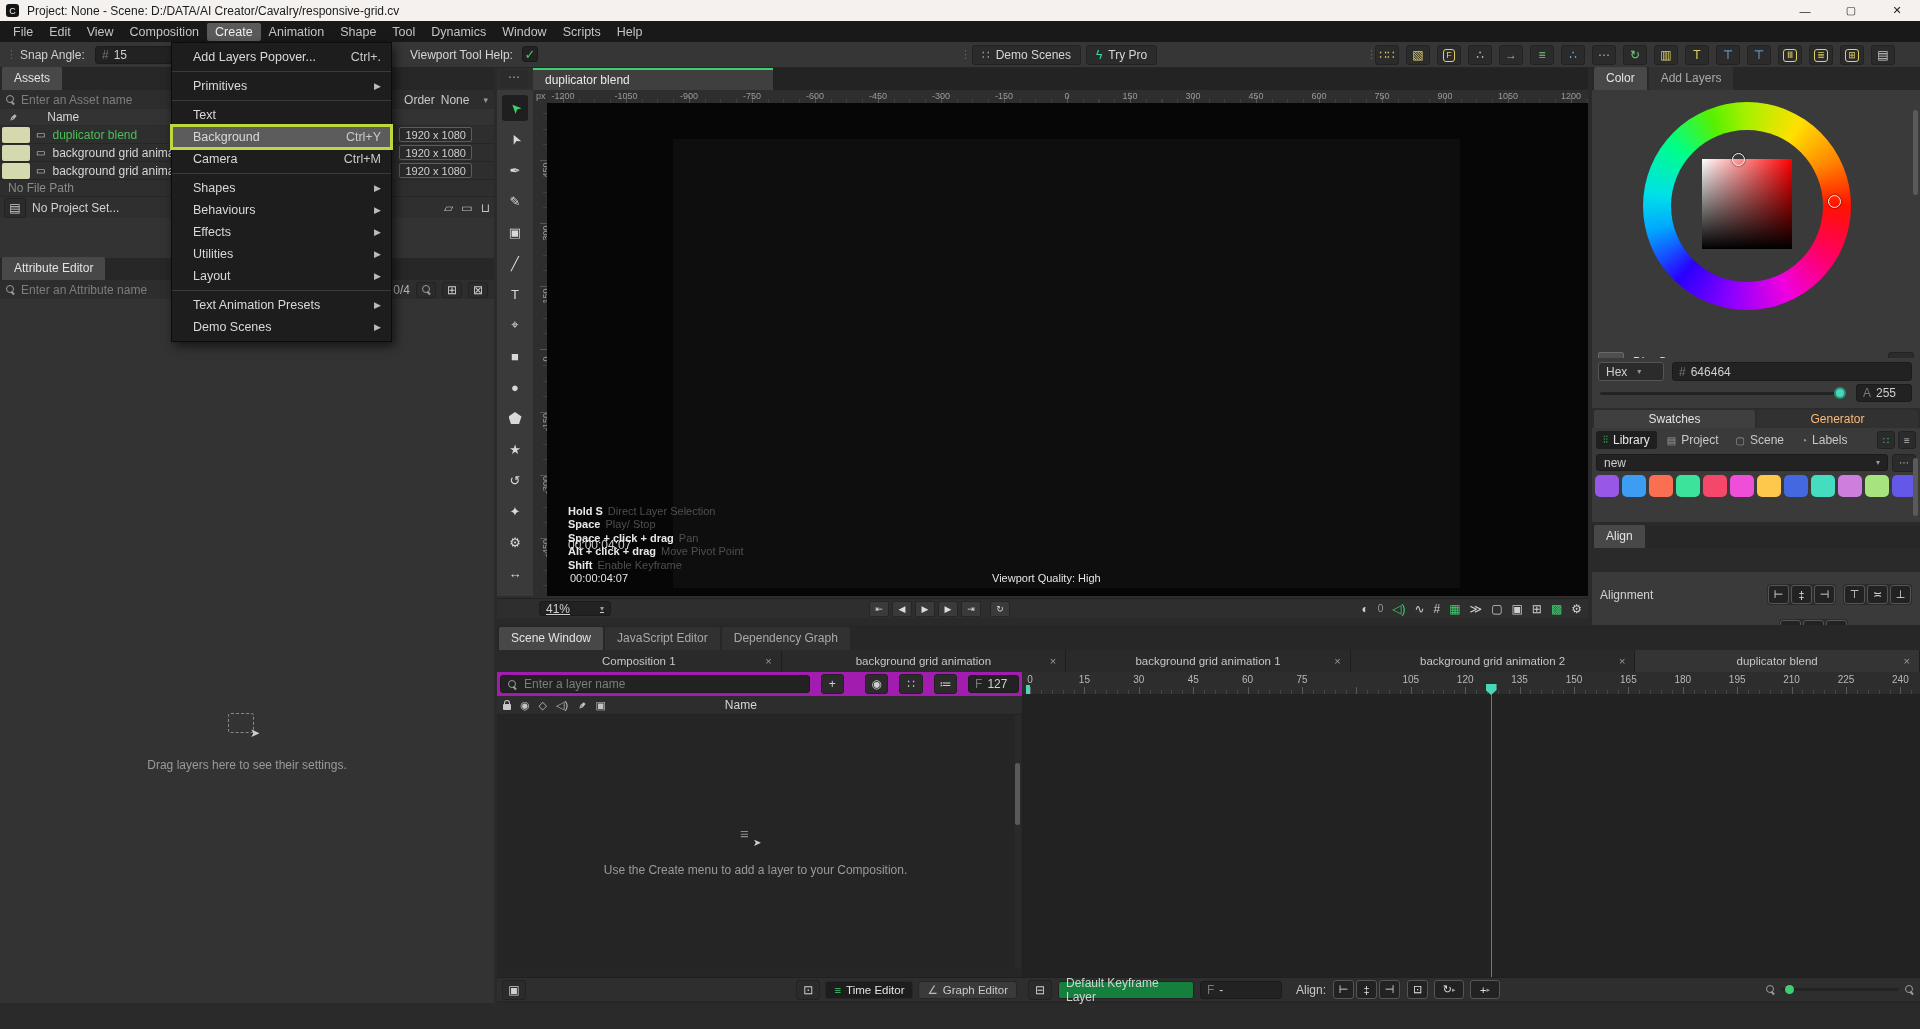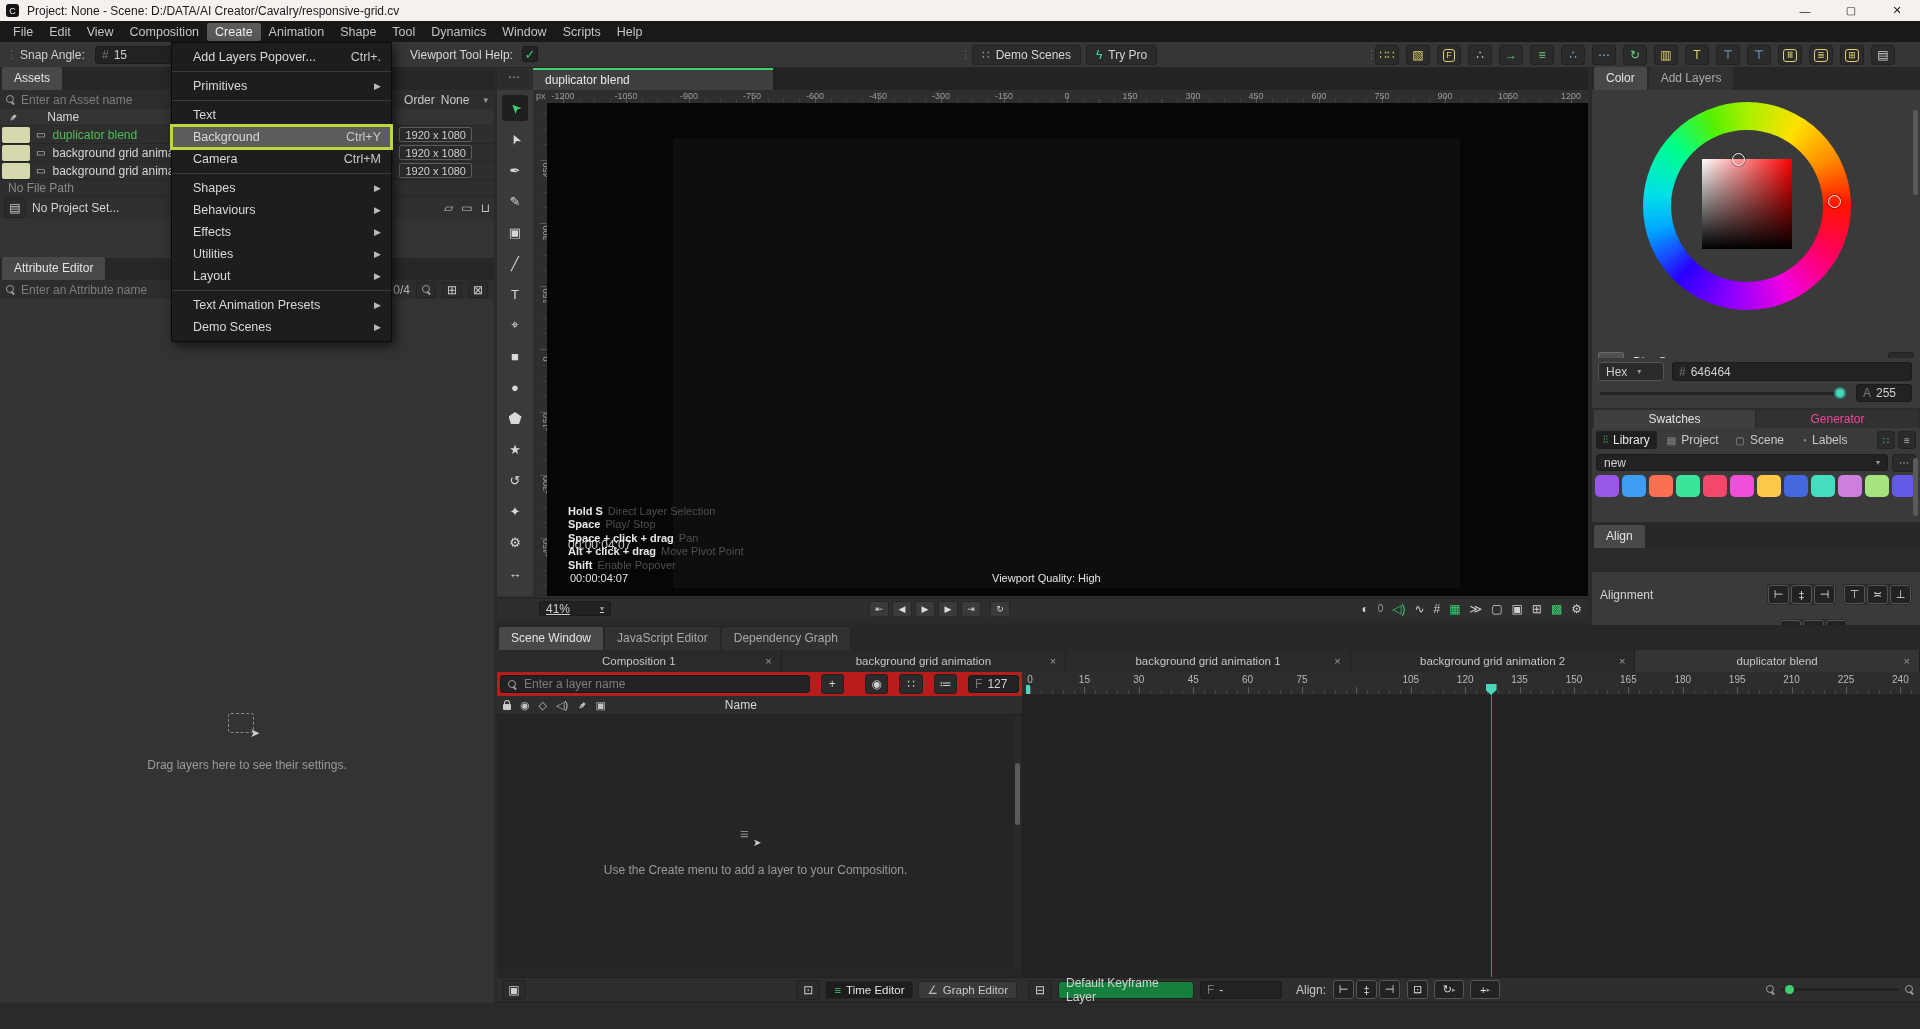--- a/index.html
+++ b/index.html
@@ -392,21 +392,21 @@
         <div class="ov-line">
           <b>Space + click + drag</b>
           <span>Pan</span>
         </div>
         <div class="ov-line">
           <b>Alt + click + drag</b>
           <span>Move Pivot Point</span>
         </div>
         <div class="ov-line">
           <b>Shift</b>
-          <span>Enable Popover</span>
+          <span>Enable Keyframe</span>
         </div>
       </div>
     <span class="abs" style="left:73px;top:504px;color:#e4e4e4;font-size:11px;">00:00:04:07</span>
     <span class="abs" style="left:495px;top:504px;color:#e4e4e4;font-size:11px;">Viewport Quality: High</span>
 
     <div id="vp-bottom" class="abs" style="left:0;top:530px;width:1091px;height:20px;padding:0 6px;">
       <div class="field" style="width:72px;height:15px;margin-left:36px;text-decoration:underline;">
         <span>41%</span>
           <span style="margin-left:auto;font-size:8px;color:#999;">▾</span>
       </div>
@@ -468,21 +468,21 @@
       <div class="abs" style="left:242px;top:29px;width:12px;height:12px;border-radius:50%;background:#4ad6b8;border:2px solid #2b8f77;"></div>
       <div class="abs field" style="left:264px;top:26px;width:56px;height:18px;">
         <span class="pre">A</span>
         <span>255</span>
       </div>
     </div>
 
     <div class="abs" style="left:0;top:340px;width:328px;height:114px;background:#3a3a3a;">
       <div class="row" style="height:20px;background:#2c2c2c;gap:2px;padding:2px 2px 0;">
         <div style="flex:1;text-align:center;background:#3f3f3f;border-radius:2px 2px 0 0;color:#e2e2e2;padding:2px;">Swatches</div>
-        <div style="flex:1;text-align:center;background:#313131;border-radius:2px 2px 0 0;color:#ec4899;padding:2px;">Generator</div>
+        <div style="flex:1;text-align:center;background:#313131;border-radius:2px 2px 0 0;color:#fdba74;padding:2px;">Generator</div>
       </div>
       <div class="row" style="height:24px;padding:0 4px;gap:3px;">
       <div class="src-btn on">
             <div style="color: rgb(62, 207, 110); font-size: 10px;">⫶⫶</div>
             <div>Library</div>
           </div>
           <div class="src-btn">
             <div style="color: rgb(154, 154, 154); font-size: 10px;">▤</div>
             <div>Project</div>
           </div>
@@ -576,21 +576,21 @@
           <div>background grid animation 2</div>
           <div class="x">×</div>
         </div>
         <div class="ctab on">
           <div>duplicator blend</div>
           <div class="x">×</div>
         </div>
       </div>
 
     <div class="abs" style="left:0;top:47px;width:525px;height:305px;">
-      <div class="row" style="height:24px;background:#b91c1c;padding:2px 3px;gap:11px;">
+      <div class="row" style="height:24px;background:#a21caf;padding:2px 3px;gap:11px;">
         <div class="row" style="width:318px;height:18px;background:#222;border:1px solid #1b1b1b;border-radius:3px;padding:0 7px;gap:7px;">
           <span class="mag"></span>
           <span class="ph">Enter a layer name</span>
         </div>
         <span class="ic-btn">+</span>
         <span class="ic-btn" style="margin-left:10px;">◉</span>
         <span class="ic-btn">∷</span>
         <span class="ic-btn">≔</span>
         <div class="field" style="width:52px;height:18px;">
           <span class="pre">F</span>

